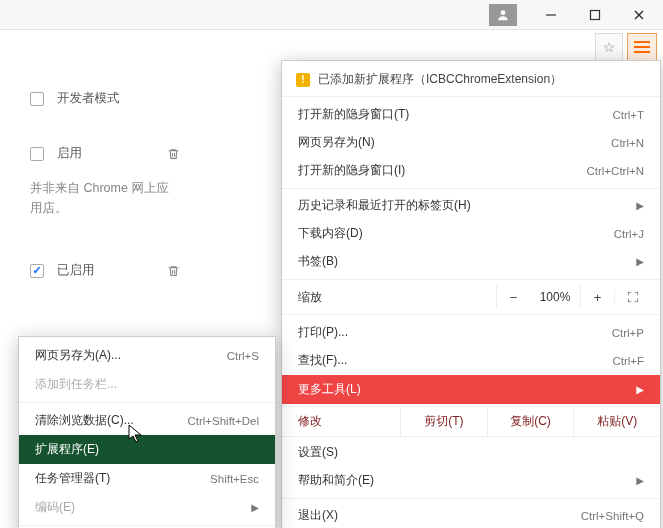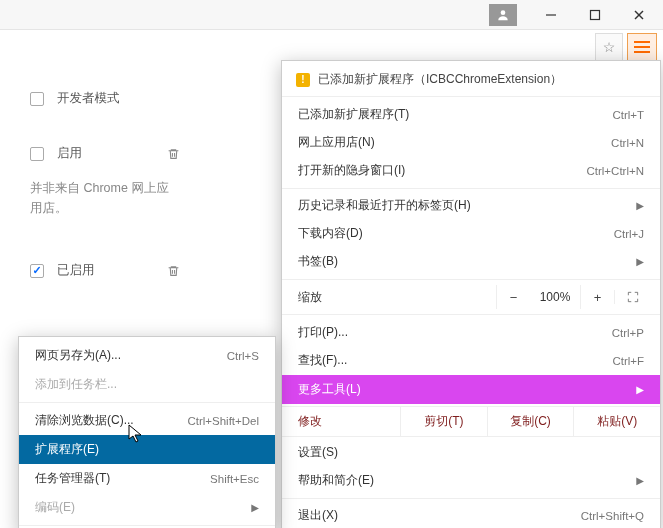--- a/index.html
+++ b/index.html
@@ -111,21 +111,21 @@
     color: #333;
   }
   .mm-item + .mm-item { margin-top: 1px; }
   .mm-item.sep-before { border-top: 1px solid #eee; padding-top: 8px; margin-top: 4px; gap: 48px;}
   .mm-item .shortcut {
     margin-left: auto;
     color: #777;
     font-size: 11.5px;
   }
   .mm-item.highlight {
-    background: #d946ef;
+    background: #ef4444;
     color: #fff;
     padding: 6px 16px;
   }
   .mm-item.highlight .chev { color:#fff; }
   .chev {
     margin-left:auto; color:#777; font-size:10px;
   }
   .mm-zoom {
     display:flex; align-items:center;
     padding: 5px 10px 5px 16px;
@@ -176,21 +176,21 @@
     box-shadow: 0 4px 18px rgba(0,0,0,0.25);
     padding: 4px 0;
   }
   .sm-item {
     display:flex; align-items:center;
     padding: 6px 16px;
     color: #333;
   }
   .sm-item .shortcut { margin-left:auto; color:#777; font-size:11.5px;}
   .sm-item.disabled { color:#aaa; }
-  .sm-item.highlight { background:#0369a1; color:#fff; }
+  .sm-item.highlight { background:#14532d; color:#fff; }
   .sm-sep { height:1px; background:#eee; margin:3px 0;}
   .sm-item .chev { margin-left:auto; color:#777; font-size:10px;}
 
   
   .cursor-arrow {
     position:absolute;
     left: 128px; top: 424px;
     pointer-events:none;
   }
 
@@ -268,25 +268,25 @@
   </div>
 </div>
 
 <div class="main-menu">
   <div class="mm-notice">
     <span class="warn">!</span>
     <span>已添加新扩展程序（ICBCChromeExtension）</span>
   </div>
   <div style="height:4px"></div>
   <div class="mm-item">
-    <span>已添加新扩展程序(T)</span>
+    <span>打开新的隐身窗口(T)</span>
     <span class="shortcut">Ctrl+T</span>
   </div>
   <div class="mm-item">
-    <span>网上应用店(N)</span>
+    <span>网页另存为(N)</span>
     <span class="shortcut">Ctrl+N</span>
   </div>
   <div class="mm-item">
     <span>打开新的隐身窗口(I)</span>
     <span class="shortcut">Ctrl+Ctrl+N</span>
   </div>
   <div class="mm-item sep-before">
     <span>历史记录和最近打开的标签页(H)</span>
     <span class="chev">▶</span>
   </div>

